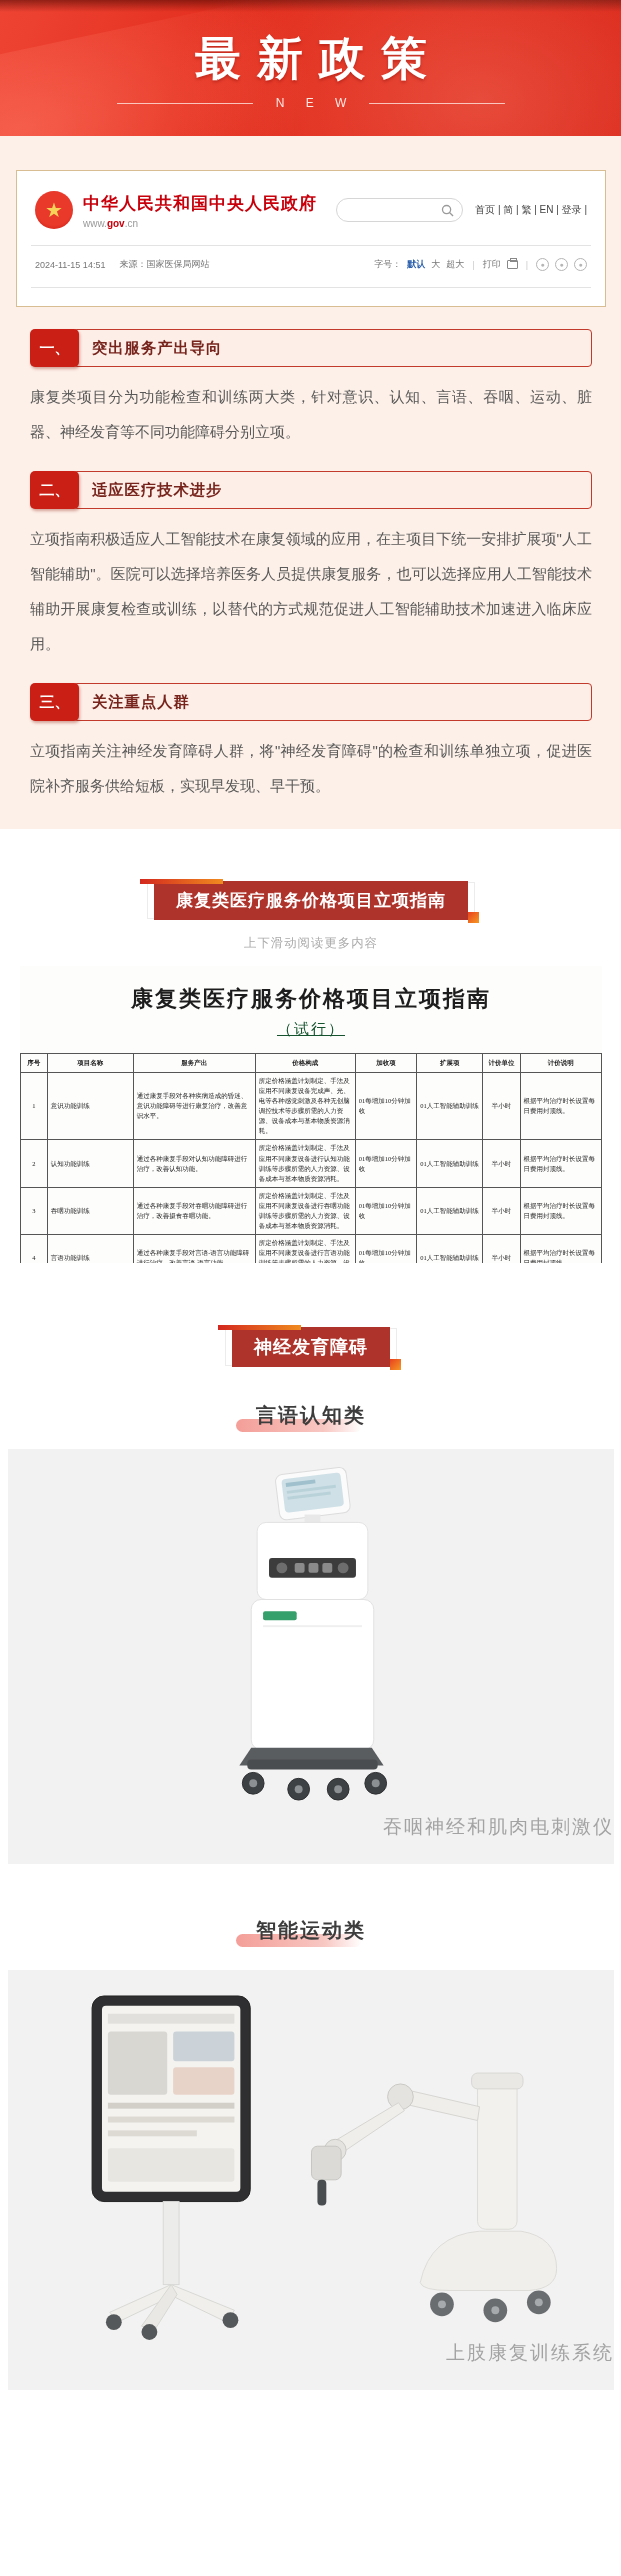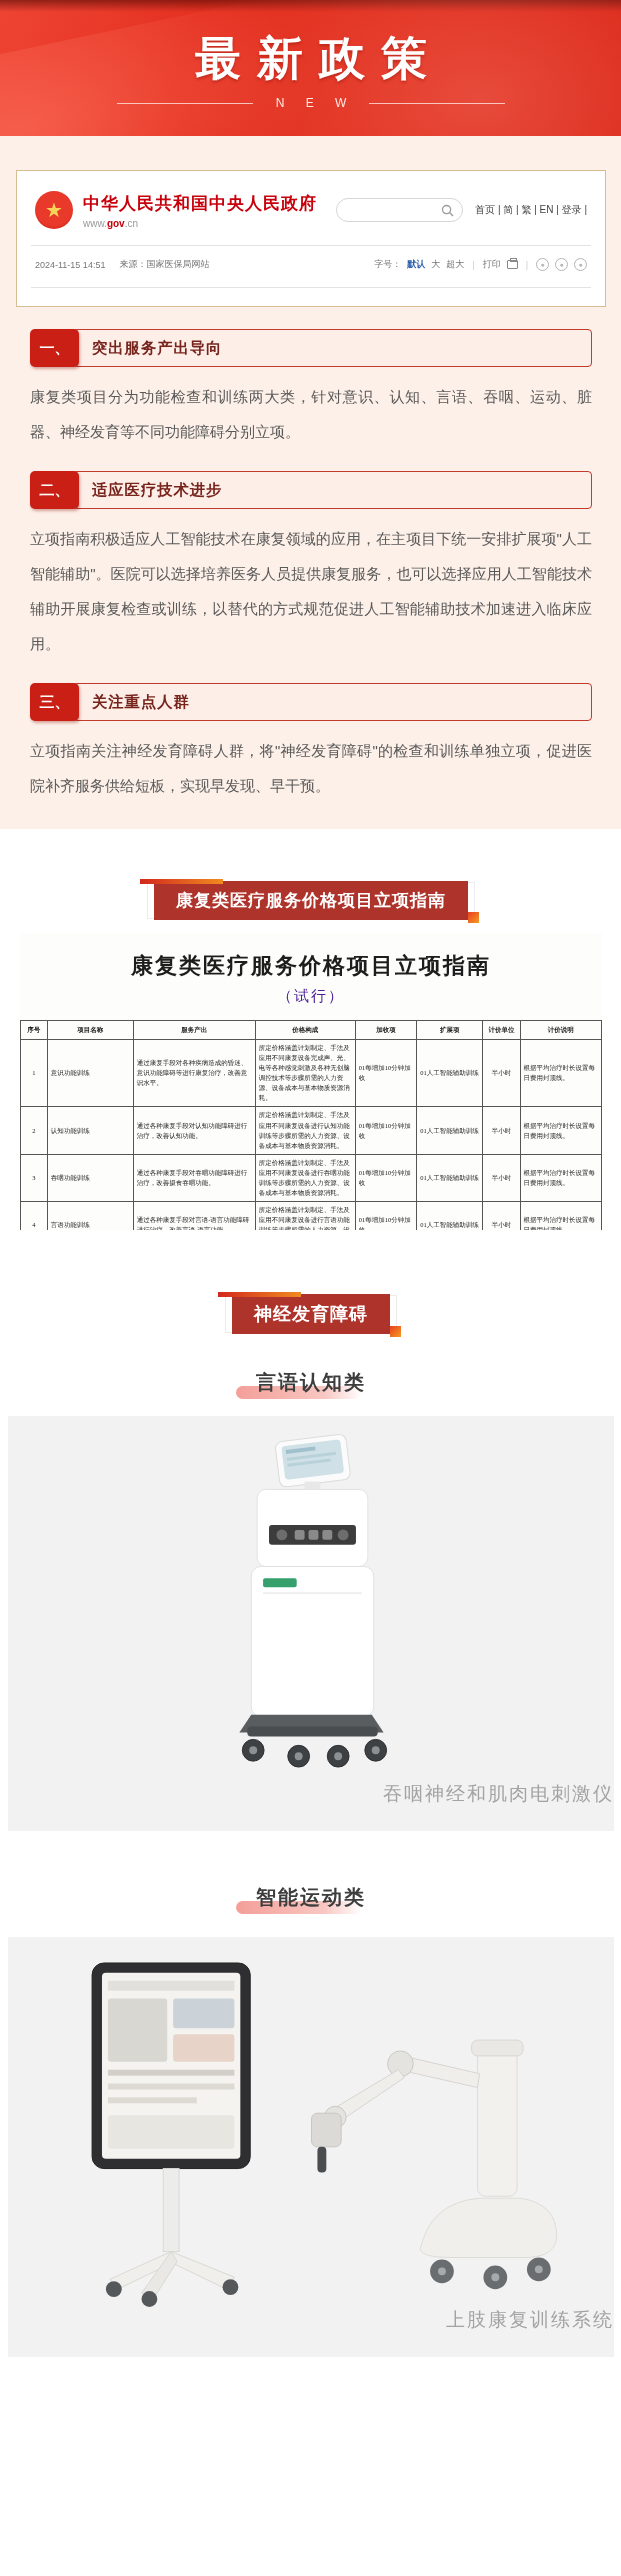--- a/index.html
+++ b/index.html
@@ -70,21 +70,21 @@
   .cta1 { margin-top:53px; }
   .cta1 .cta-inner { font-size:17px; }
   .cta2 { margin-top:65px; }
   .cta2 .cta-inner { font-size:18px; }
   .scroll-hint { text-align:center; color:#ababab; font-size:12.4px; margin-top:16px; letter-spacing:1px; }
 
   
   .table-shot { margin:14px 20px 0; height:297px; overflow:hidden; background:#fdfdfc; padding-top:18px; }
   .tbl-title { text-align:center; font-family:"Liberation Serif", serif; font-weight:bold; font-size:22px;
     color:#1d1d1d; letter-spacing:2px; }
-  .tbl-sub { text-align:center; font-family:"Liberation Serif", serif; font-size:15px; color:#4c1d95; margin-top:6px; letter-spacing:2px; }
+  .tbl-sub { text-align:center; font-family:"Liberation Serif", serif; font-size:15px; color:#14532d; margin-top:6px; letter-spacing:2px;text-decoration:underline; }
   table.guide { width:100%; border-collapse:collapse; margin-top:14px; table-layout:fixed; }
   table.guide th, table.guide td { border:1px solid #555; font-family:"Liberation Serif", serif;
     font-size:6.5px; color:#222; padding:3px 3px; vertical-align:middle; line-height:1.55; word-break:break-all; }
   table.guide th { font-weight:bold; text-align:center; padding:4px 2px; }
   td.c { text-align:center; }
 
   
   .cat-heading { position:relative; width:fit-content; margin:36px auto 0; font-size:20px; font-weight:bold; color:#3d3d3d;
     letter-spacing:2px; padding:0 6px; z-index:0; }
   .cat-heading .pill { position:absolute; left:-14px; right:10px; bottom:-3px; height:13px; border-radius:8px;
@@ -168,20 +168,21 @@
     <div class="sec-header">
       <div class="sec-num">三、</div>
       <div class="sec-titlebox">关注重点人群</div>
     </div>
     <p class="para sec-body">立项指南关注神经发育障碍人群，将"神经发育障碍"的检查和训练单独立项，促进医院补齐服务供给短板，实现早发现、早干预。</p>
   </section>
 
   <div class="cta-wrap cta1">
     <span class="cta"><span class="cta-inner">康复类医疗服务价格项目立项指南</span></span>
   </div>
+  <div class="scroll-hint">上下滑动阅读更多内容</div>
 
   <div class="table-shot">
     <div class="tbl-title">康复类医疗服务价格项目立项指南</div>
     <div class="tbl-sub">（试行）</div>
     <table class="guide">
       <colgroup>
         <col style="width:4.6%">
           <col style="width:14.8%">
           <col style="width:21%">
           <col style="width:17.2%">

